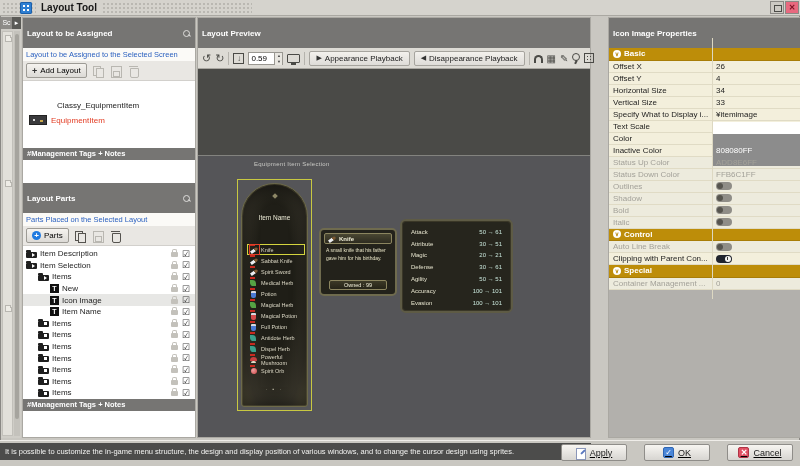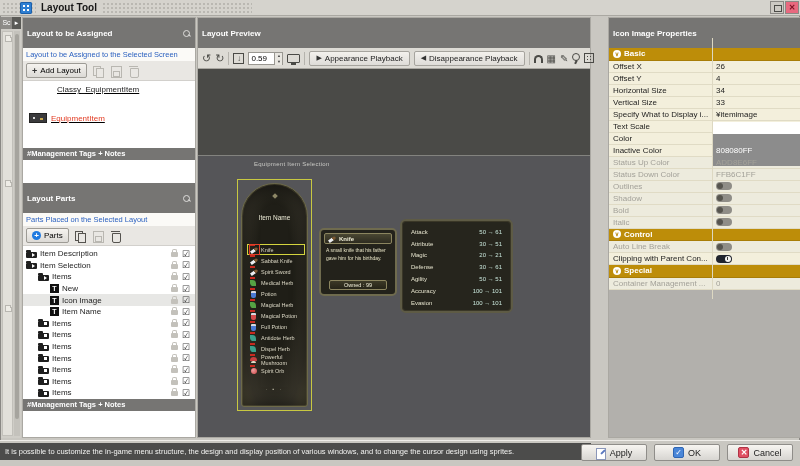--- a/index.html
+++ b/index.html
@@ -43,23 +43,23 @@
   .plus-blue{width:9px;height:9px;background:#1f7ae0;border-radius:50%;color:#fff;font-size:8px;line-height:9px;text-align:center;font-weight:bold;}
   .tbico{width:15px;height:14px;position:relative;flex:none;border-radius:2px;}
   .ic-copy::before{content:'';position:absolute;left:3px;top:2px;width:6px;height:8px;border:1px solid currentColor;background:#fff0;}
   .ic-copy::after{content:'';position:absolute;left:6px;top:4px;width:6px;height:8px;border:1px solid currentColor;background:#e9e7e3;}
   .ic-save::before{content:'';position:absolute;left:3px;top:2px;width:9px;height:10px;border:1px solid currentColor;}
   .ic-save::after{content:'';position:absolute;left:5px;top:7px;width:5px;height:4px;border:1px solid currentColor;}
   .ic-trash::before{content:'';position:absolute;left:4px;top:4px;width:7px;height:8px;border:1px solid currentColor;border-radius:0 0 2px 2px;}
   .ic-trash::after{content:'';position:absolute;left:3px;top:2px;width:9px;height:1px;background:currentColor;}
   .dim{color:#b9b7b1;}
   .drk{color:#55534f;}
-  .tree1{flex:none;height:67px;background:#fff;padding-top:3px;text-decoration:underline;}
+  .tree1{flex:none;height:67px;background:#fff;padding-top:19px;}
   .grp-row{font-size:8px;color:#222;padding-left:34px;height:12px;line-height:12px;}
-  .itm-row{display:flex;align-items:center;gap:4px;padding-left:6px;margin-top:16px;height:12px;}
+  .itm-row{display:flex;align-items:center;gap:4px;padding-left:6px;margin-top:2px;height:12px;}
   .thumb{width:18px;height:10px;background:#3a3a3c;border:1px solid #222;position:relative;flex:none;}
   .thumb::before{content:'';position:absolute;left:3px;top:3px;width:2px;height:2px;background:#d8d8d8;}
   .thumb::after{content:'';position:absolute;left:10px;top:4px;width:3px;height:2px;background:#c9a84c;}
   .red-label{font-size:8px;color:#e23b22;}
   .tags{flex:none;height:12px;background:#767573;color:#fff;font-size:7.5px;font-weight:bold;line-height:12px;padding:0 4px;}
   .gapw{flex:none;background:#fff;}
   .tree2{flex:1;background:#fff;overflow:hidden;padding-top:2px;}
   .trow{display:flex;align-items:center;height:11.6px;font-size:8px;color:#1d1d1d;padding-right:2px;}
   .trow.sel{background:#e7e7e5;}
   .tico{position:relative;width:11px;height:10px;flex:none;margin-right:3px;}
@@ -161,21 +161,21 @@
   .tgl.off{background:#8f8d87;}
   .tgl.off::before{content:'';position:absolute;left:1px;top:1px;width:6px;height:6px;border-radius:50%;background:#56544e;}
   .tgl.on{background:#20242e;}
   .tgl.on::before{content:'';position:absolute;right:1px;top:1px;width:6px;height:6px;border-radius:50%;background:#f5f5f3;}
   .tgl.on::after{content:'';position:absolute;right:3.6px;top:2.6px;width:1px;height:3px;background:#3a3a3a;}
   .props-rest{flex:1;background:#b2b0ac;}
 
   
   .bottombar{position:absolute;left:0;top:440px;width:800px;height:26px;background:#c9c7c1;border-top:1px solid #efede9;}
   .status-strip{position:absolute;left:0;top:2px;width:591px;height:17px;background:#4c4c4b;color:#f2f2f0;font-size:7.5px;line-height:17px;padding:0 5px;white-space:nowrap;overflow:hidden;}
-  .bbtns{position:absolute;right:7px;top:3px;display:flex;gap:7px;}
+  .bbtns{position:absolute;right:7px;top:3px;display:flex;gap:17px;text-decoration:underline;}
   .bbtn{height:17px;min-width:66px;border:1px solid #8f8d89;background:linear-gradient(#f7f5f1,#d7d5d1);font-size:9px;color:#222;display:flex;align-items:center;justify-content:center;gap:4px;padding:0 9px;border-radius:2px;}
   .ic-apply{width:10px;height:10px;position:relative;flex:none;}
   .ic-apply::before{content:'';position:absolute;left:0;top:0;width:8px;height:10px;background:#fff;border:1px solid #8a96b8;}
   .ic-apply::after{content:'';position:absolute;left:4px;top:3px;width:6px;height:2px;background:#5a78c0;transform:rotate(-45deg);border-radius:1px;}
   .ic-ok{width:11px;height:11px;background:#4a86d8;border:1px solid #2f66b4;border-radius:2px;color:#fff;font-size:8px;line-height:10px;text-align:center;flex:none;}
   .ic-cancel{width:11px;height:11px;background:#e05063;border:1px solid #b03345;border-radius:2px;color:#fff;font-size:8px;line-height:10px;text-align:center;font-weight:bold;flex:none;}
 </style>
 </head>
 <body>
 

